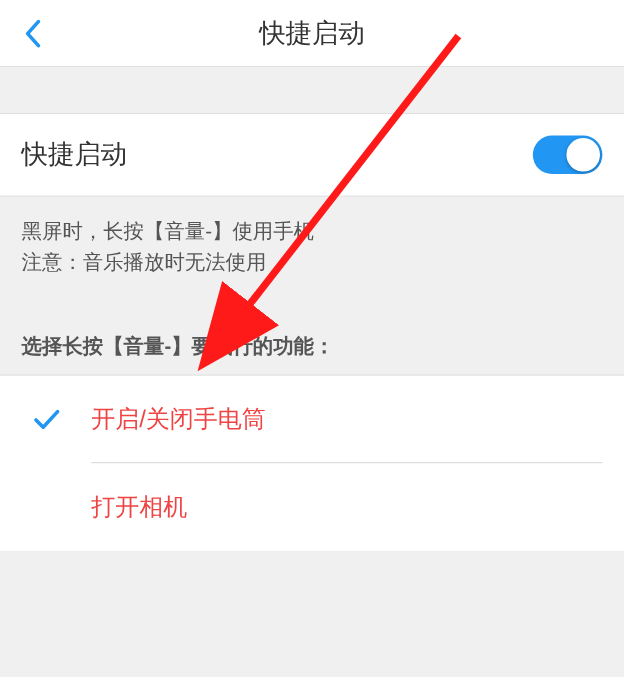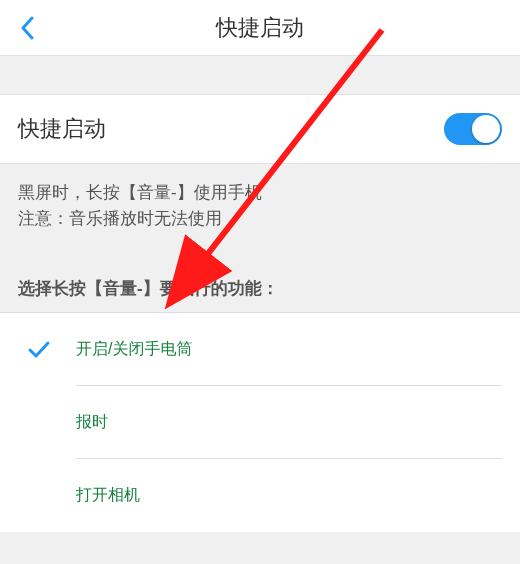--- a/index.html
+++ b/index.html
@@ -102,22 +102,22 @@
     .option-row:not(:last-child)::after {
       content: "";
       position: absolute;
       left: 76px;
       right: 18px;
       bottom: 0;
       height: 1px;
       background: #ddd;
     }
     .option-label {
-      font-size: 16px;
-      color: #15803d;
+      font-size: 20px;
+      color: #ef4444;
     }
     .checkmark {
       position: absolute;
       left: 26px;
       top: 50%;
       transform: translateY(-50%);
       width: 26px;
       height: 26px;
       display: flex;
       align-items: center;
@@ -161,23 +161,20 @@
 <div class="option-list">
   <div class="option-row">
     <div class="checkmark">
       <svg width="24" height="24" viewBox="0 0 24 24">
         <polyline points="3,12 9,18 21,5" fill="none" stroke="#2196f3" stroke-width="3" stroke-linecap="round" stroke-linejoin="round"></polyline>
       </svg>
     </div>
     <div class="option-label">开启/关闭手电筒</div>
   </div>
   <div class="option-row">
-    <div class="option-label">报时</div>
-  </div>
-  <div class="option-row">
     <div class="option-label">打开相机</div>
   </div>
 </div>
 
 <svg class="arrow-overlay" viewBox="0 0 520 564">
   <defs>
     <marker id="arrowhead" markerWidth="12" markerHeight="10" refX="10" refY="5" orient="auto">
       <polygon points="0 0, 12 5, 0 10" fill="#ff1a1a"></polygon>
     </marker>
   </defs>

